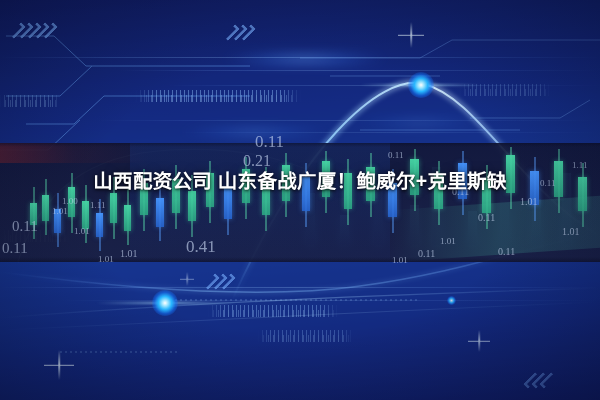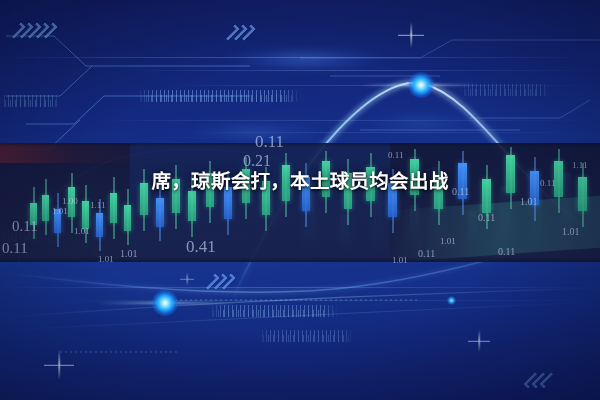--- a/index.html
+++ b/index.html
@@ -473,16 +473,16 @@
   <div class="node n3"></div>
 
   <div class="star st1"></div>
   <div class="star st2"></div>
   <div class="star st3"></div>
   <div class="star st4"></div>
 
   <div class="vignette"></div>
 
   <div class="headline">
-    <span class="ln">席，琼斯会打，本土球员均会出战</span>
+    <span class="ln">山西配资公司 山东备战广厦！鲍威尔+克里斯缺</span>
   </div>
 
 </div>
 
 </body></html>

